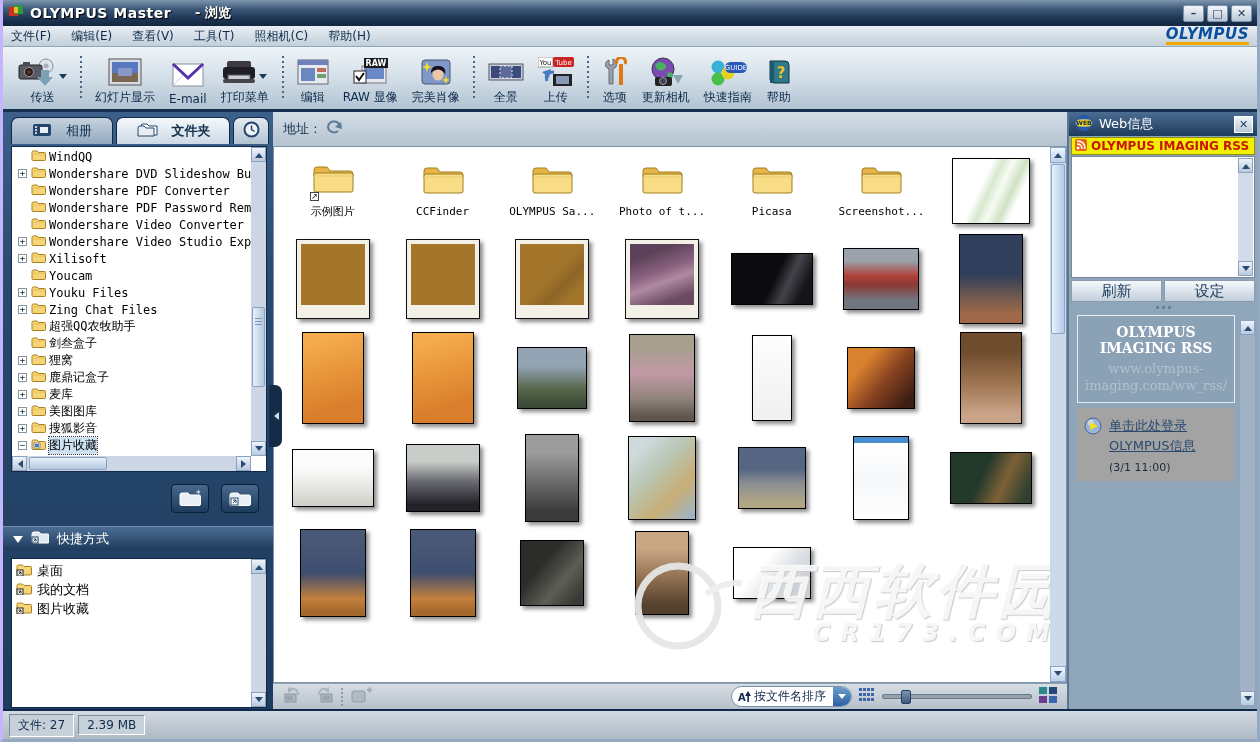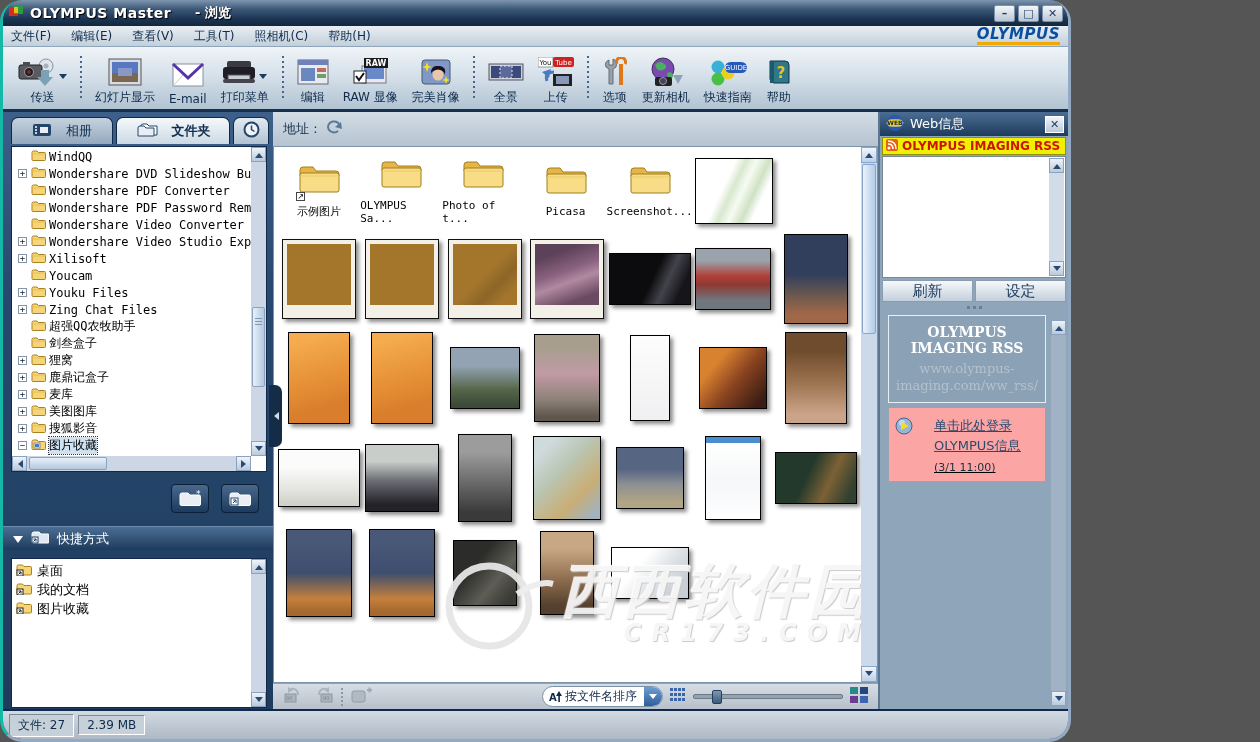--- a/index.html
+++ b/index.html
@@ -1,18 +1,18 @@
 <!DOCTYPE html>
 <html><head>
 <meta charset="utf-8">
 <style>
   html,body{margin:0;padding:0;background:#555;}
   *{box-sizing:border-box;}
-  .win{position:relative;width:1071px;height:742px;font-family:"DejaVu Sans",sans-serif;
-       background:#2a4a6e;border-left:3px solid #14b8a6;border-right:3px solid #93aac2;border-bottom:3px solid #93aac2;overflow:hidden;border-radius:22px;}
+  .win{position:relative;width:1260px;height:742px;font-family:"DejaVu Sans",sans-serif;
+       background:#2a4a6e;border-left:3px solid #c4b5fd;border-right:3px solid #93aac2;border-bottom:3px solid #93aac2;overflow:hidden;}
   
   .titlebar{height:26px;background:linear-gradient(180deg,#7e95ae 0%,#3c5878 35%,#1c3352 75%,#12263e 100%);
             display:flex;align-items:center;padding:0 5px;color:#fff;}
   .title-text{font-size:14px;font-weight:bold;margin-left:6px;letter-spacing:.5px;text-shadow:1px 1px 1px #000;}
   .title-doc{font-size:13px;font-weight:bold;margin-left:24px;text-shadow:1px 1px 1px #000;}
   .winbtns{margin-left:auto;display:flex;gap:3px;}
   .winbtn{width:21px;height:17px;background:linear-gradient(180deg,#f4f7fa,#b9c6d4);border:1px solid #7c92aa;
           border-radius:2px;color:#1c3a5c;font-size:11px;line-height:15px;text-align:center;font-weight:bold;}
   
   .menubar{height:21px;background:linear-gradient(180deg,#e9eef3,#c2cfda);display:flex;align-items:center;
@@ -117,21 +117,21 @@
   .rsslist .vscroll3{position:absolute;top:1px;right:1px;width:15px;bottom:1px;background:#d2dce8;}
   .rssbtns{display:flex;gap:2px;margin:2px 2px 0 2px;}
   .rssbtn{flex:1;height:22px;background:linear-gradient(180deg,#f6f9fb,#c2cfdb);border:1px solid #8a9cae;
           font-size:15px;color:#1c3a5c;display:flex;align-items:center;justify-content:center;}
   .grip{display:flex;gap:3px;justify-content:center;margin:4px 0 2px 0;}
   .grip i{width:3px;height:3px;background:#64809c;display:block;}
   .rsscard{margin:4px 22px 0 8px;background:#8ba1b5;border:1px solid #e9eef3;padding:8px 2px;text-align:center;
            font-family:"DejaVu Serif",serif;}
   .rsscard .t{color:#fff;font-weight:bold;font-size:14px;}
   .rsscard .u{color:#b3c1cd;font-size:13px;margin-top:4px;line-height:17px;}
-  .rssitem{margin:4px 22px 0 8px;background:#fca5a5;border:1px solid #95a5b2;padding:7px 6px;display:flex;gap:21px;text-decoration:underline;}
+  .rssitem{margin:4px 22px 0 8px;background:#a3a3a3;border:1px solid #95a5b2;padding:7px 6px;display:flex;gap:7px;}
   .rssitem .lk{color:#2a4a6e;font-size:13px;text-decoration:underline;line-height:19px;}
   .rssitem .tm{color:#1c2c3c;font-size:11px;margin-top:6px;}
   .rpscroll{position:absolute;top:208px;bottom:3px;right:2px;width:15px;background:#a0b2c4;}
   
   .statusbar{position:absolute;left:0;right:0;bottom:0;height:30px;background:linear-gradient(180deg,#d2dae2,#aeb9c5);
              border-top:2px solid #10294a;display:flex;align-items:center;gap:4px;padding:0 6px;}
   .stbox{border:1px solid;border-color:#7e8c9a #fff #fff #7e8c9a;background:#c6d0d8;padding:2px 8px;font-size:12px;color:#0e2b4c;}
 </style>
 </head>
 <body>
@@ -643,20 +643,28 @@
                     <path d="M2 13 h39" stroke="#eccb6a"></path>
                   </svg><span class="linkarrow">↗</span></span>
                 <div class="flabel">示例图片</div>
               </div>
               <div class="gcell">
                 <span style="position: relative;"><svg width="42" height="32" viewBox="0 0 42 32">
                     <path d="M2 7 q0-3 3-3 h10 l3 4 h20 q3 0 3 3 v2 H2z" fill="#e8b448" stroke="#a0801e"></path>
                     <rect x="2" y="10" width="39" height="19" rx="2" fill="#f8dc86" stroke="#a0801e"></rect>
                     <path d="M2 13 h39" stroke="#eccb6a"></path>
                   </svg></span>
+                <div class="flabel">CCFinder</div>
+              </div>
+              <div class="gcell">
+                <span style="position: relative;"><svg width="42" height="32" viewBox="0 0 42 32">
+                    <path d="M2 7 q0-3 3-3 h10 l3 4 h20 q3 0 3 3 v2 H2z" fill="#e8b448" stroke="#a0801e"></path>
+                    <rect x="2" y="10" width="39" height="19" rx="2" fill="#f8dc86" stroke="#a0801e"></rect>
+                    <path d="M2 13 h39" stroke="#eccb6a"></path>
+                  </svg></span>
                 <div class="flabel">OLYMPUS Sa...</div>
               </div>
               <div class="gcell">
                 <span style="position: relative;"><svg width="42" height="32" viewBox="0 0 42 32">
                     <path d="M2 7 q0-3 3-3 h10 l3 4 h20 q3 0 3 3 v2 H2z" fill="#e8b448" stroke="#a0801e"></path>
                     <rect x="2" y="10" width="39" height="19" rx="2" fill="#f8dc86" stroke="#a0801e"></rect>
                     <path d="M2 13 h39" stroke="#eccb6a"></path>
                   </svg></span>
                 <div class="flabel">Photo of t...</div>
               </div>

